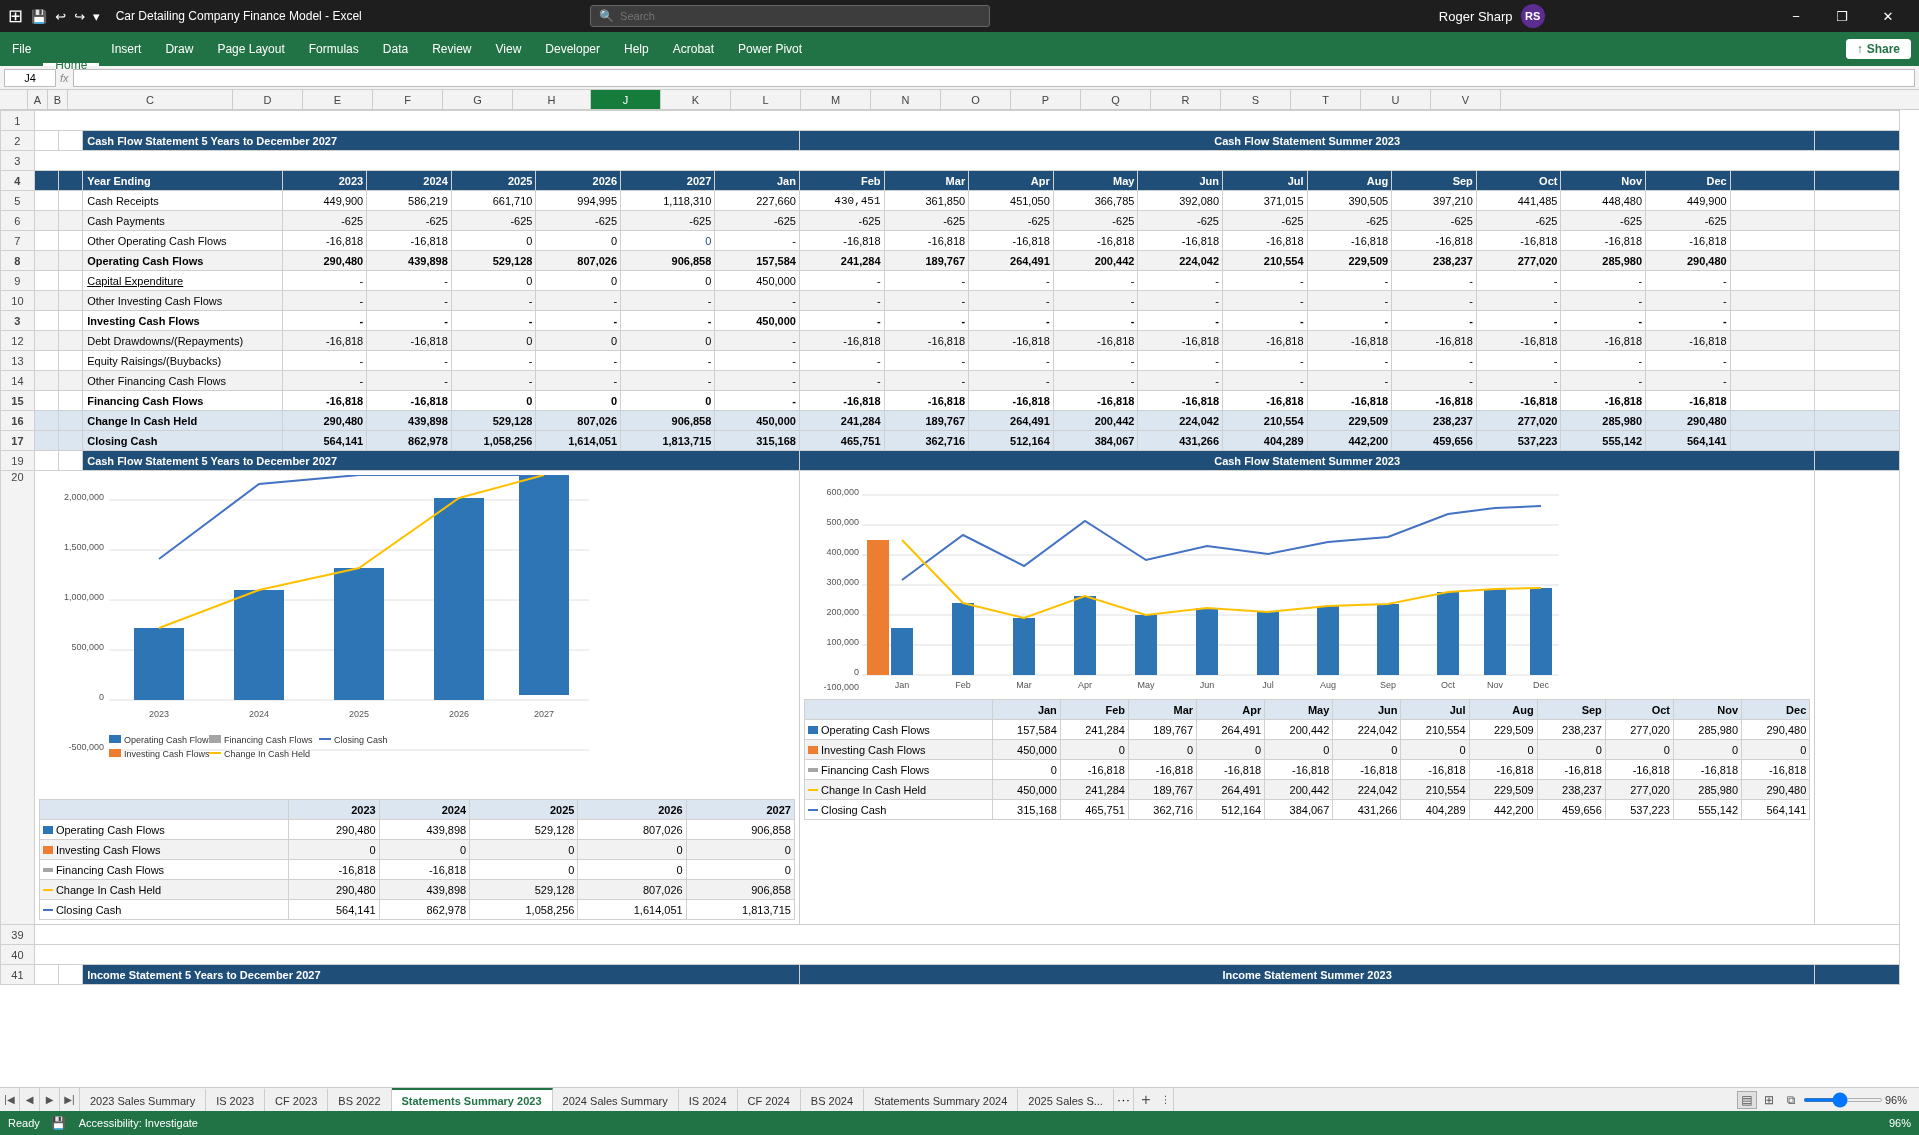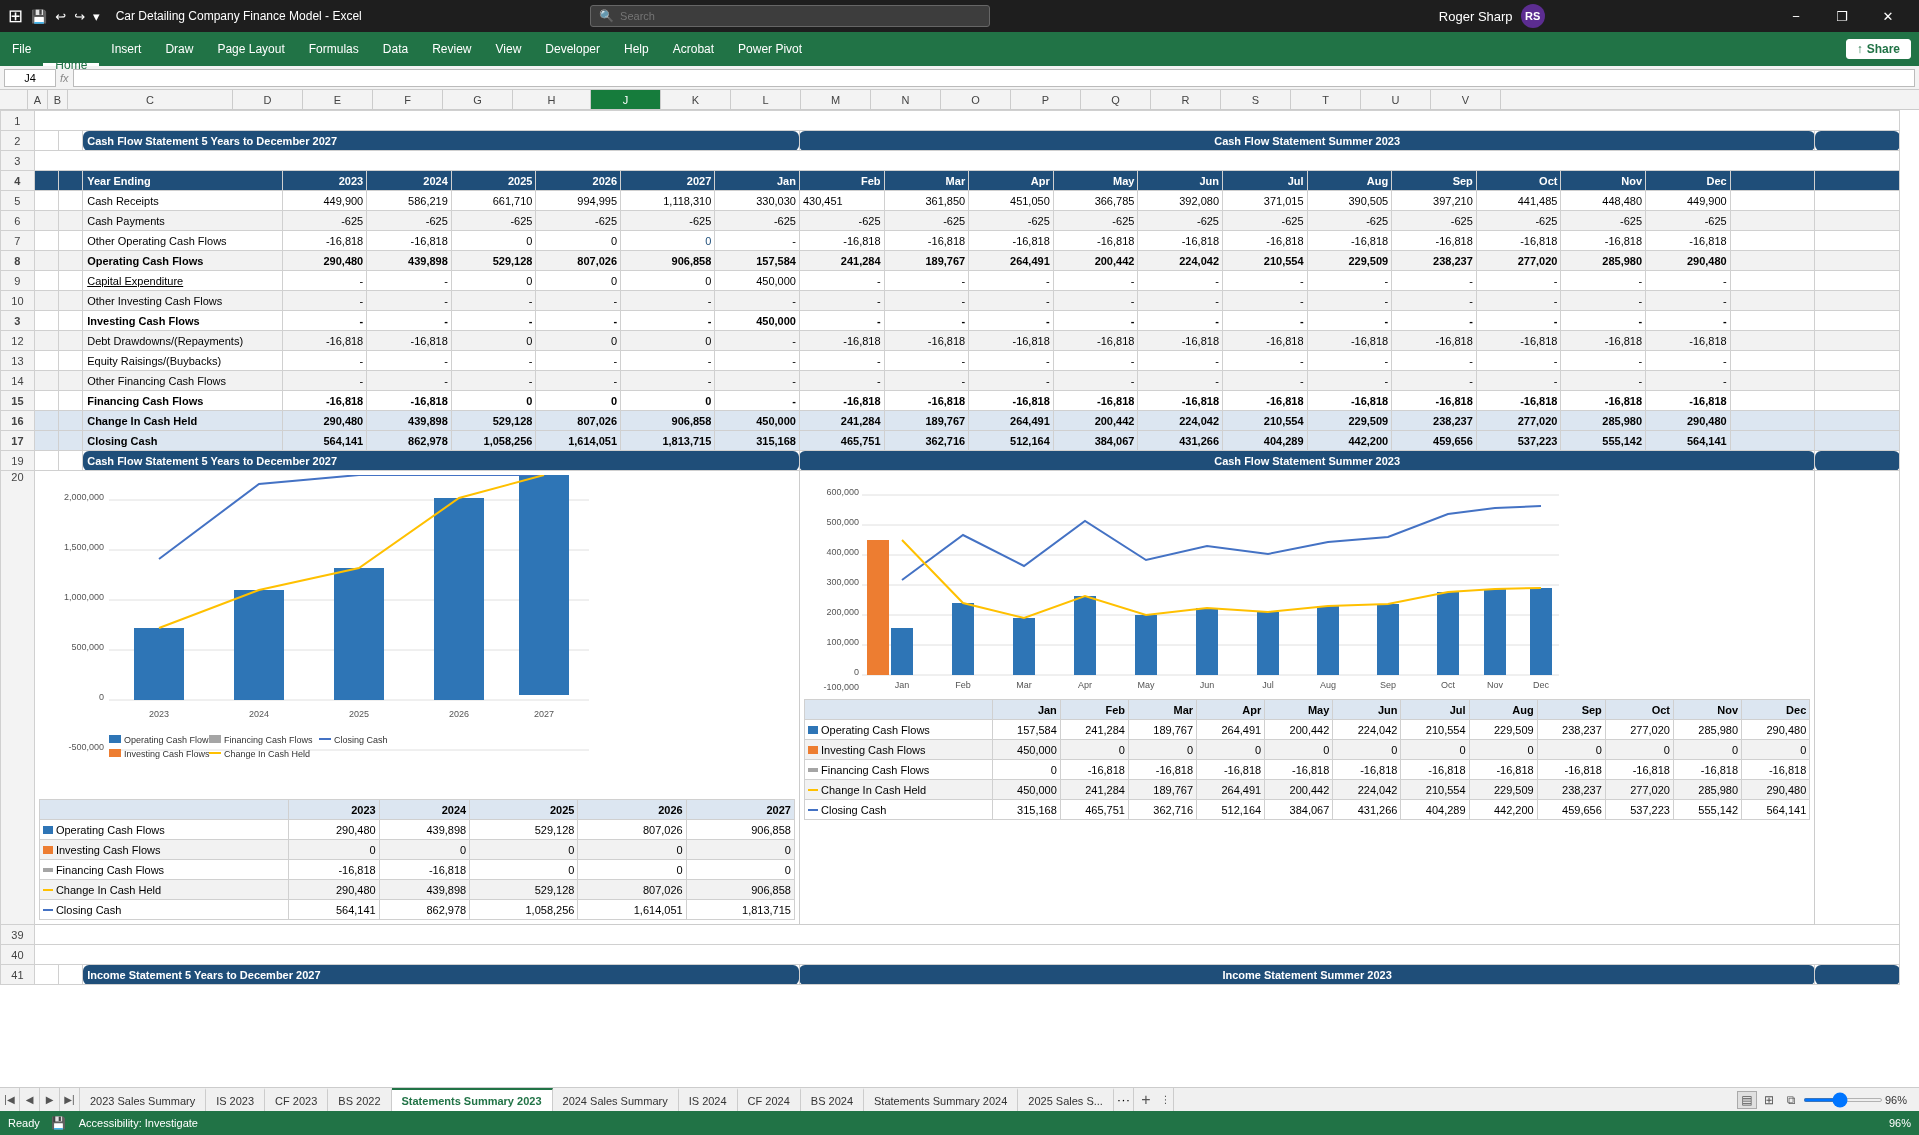--- a/index.html
+++ b/index.html
@@ -132,21 +132,21 @@
     .row-header-cell {
       background: #f3f3f3;
       text-align: center;
       color: #444;
       width: 28px;
       font-size: 10px;
       border: 1px solid #d0d0d0;
     }
 
     
-    .header-blue { background: #1f4e79; color: #fff; font-weight: bold; border-radius: 6px; }
+    .header-blue { background: #1f4e79; color: #fff; font-weight: bold; }
 
     
     #tab-bar {
       height: 24px;
       background: #f0f0f0;
       border-top: 1px solid #ccc;
       display: flex;
       align-items: stretch;
       overflow: hidden;
     }
@@ -411,22 +411,22 @@
 <tr>
   <td class="row-header-cell">5</td>
   <td></td>
             <td></td>
   <td style="padding-left:4px;">Cash Receipts</td>
   <td style="text-align:right;">449,900</td>
   <td style="text-align:right;">586,219</td>
   <td style="text-align:right;">661,710</td>
   <td style="text-align:right;">994,995</td>
   <td style="text-align:right;">1,118,310</td>
-  <td style="text-align:right;">330,030</td>
-  <td style="">430,451</td>
+  <td style="text-align:right;">227,660</td>
+  <td style="text-align:right;font-family:Liberation Mono, monospace;">430,451</td>
   <td style="text-align:right;">361,850</td>
   <td style="text-align:right;">451,050</td>
   <td style="text-align:right;">366,785</td>
   <td style="text-align:right;">392,080</td>
   <td style="text-align:right;">371,015</td>
   <td style="text-align:right;">390,505</td>
   <td style="text-align:right;">397,210</td>
   <td style="text-align:right;">441,485</td>
   <td style="text-align:right;">448,480</td>
   <td style="text-align:right;">449,900</td>

